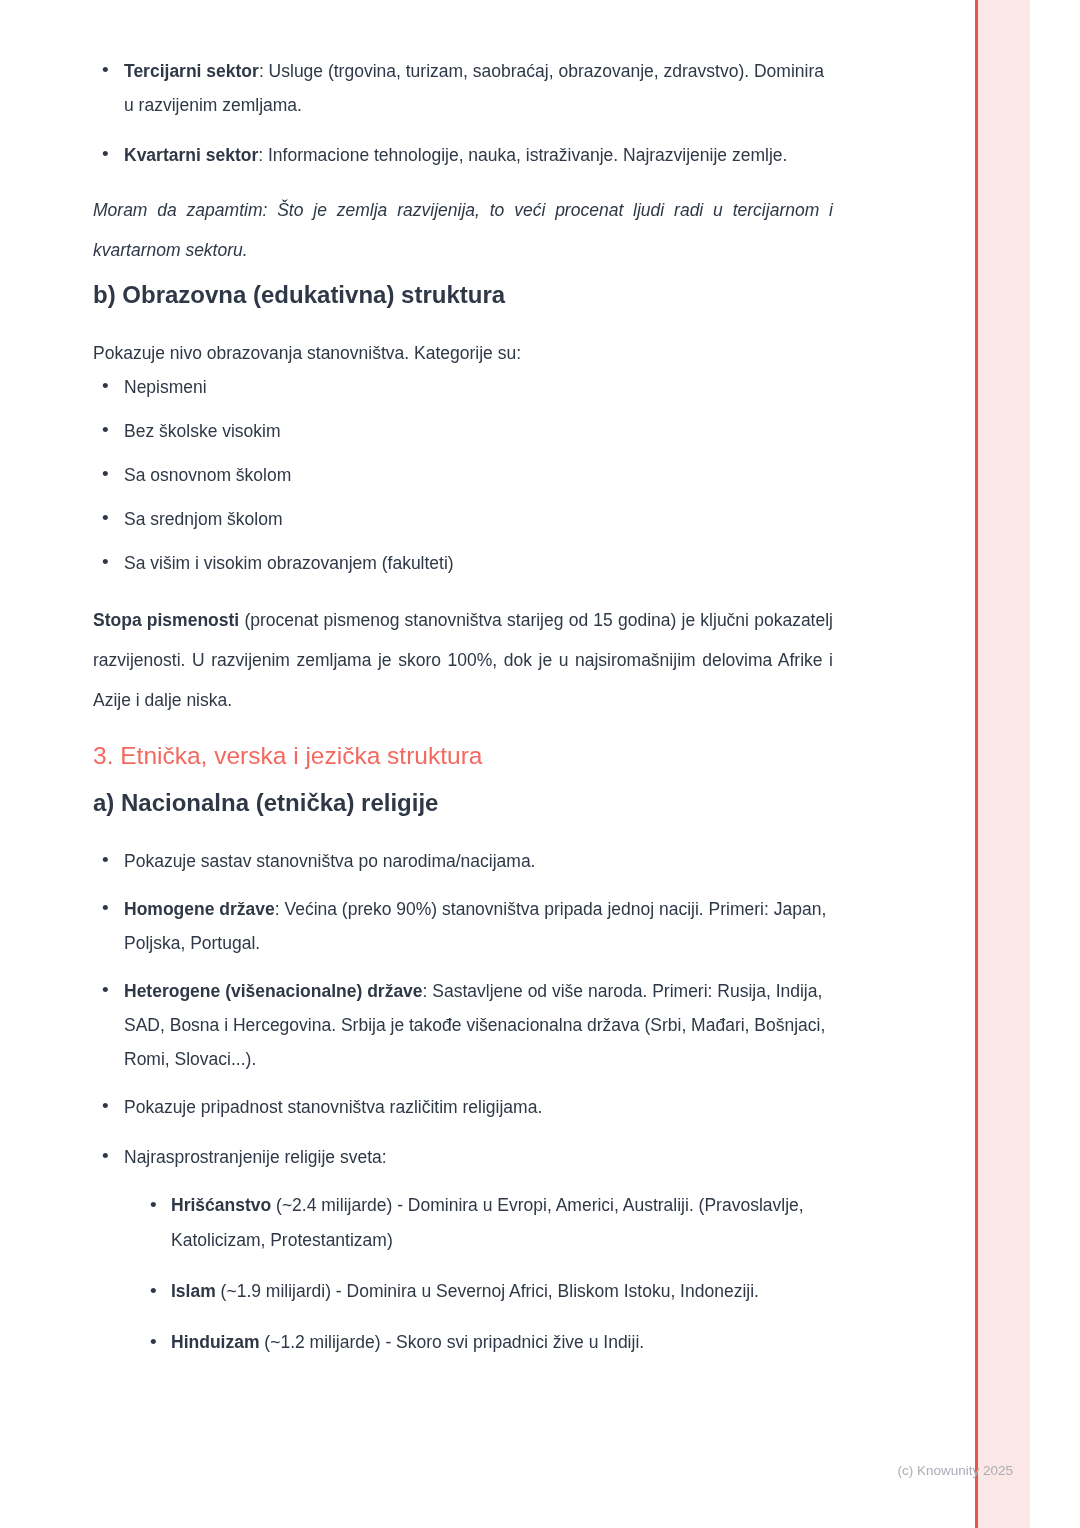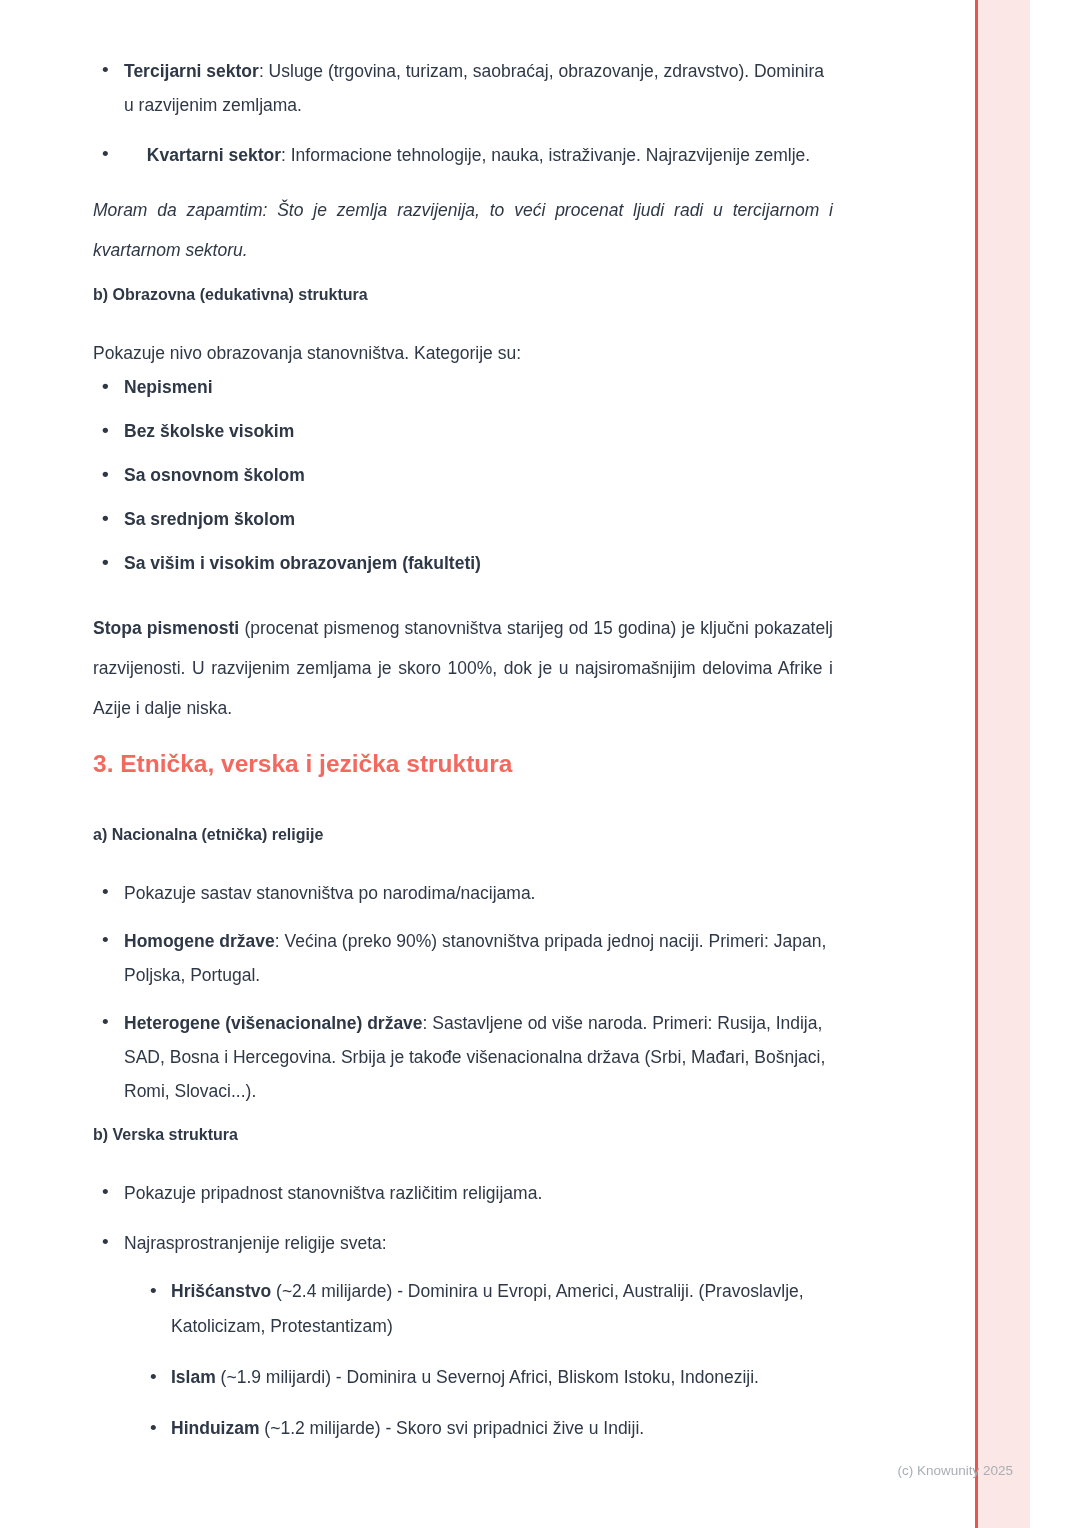--- a/index.html
+++ b/index.html
@@ -25,47 +25,47 @@
     line-height: 34px;
   }
   ul.bullets > li::before {
     content: "\2022";
     position: absolute;
     left: 9px;
     top: -1px;
     font-size: 19px;
   }
   .sector-list { margin-bottom: 18px; }
-  .sector-list > li + li { margin-top: 16px; text-align: center; }
+  .sector-list > li + li { margin-top: 16px; }
   .note {
     font-style: italic;
     text-align: justify;
     line-height: 40px;
     margin-bottom: 12px;
   }
   .sub-heading {
-    font-size: 16px;
+    font-size: 24px;
     font-weight: 700;
     line-height: 26px;
     margin-bottom: 28px;
   }
   .intro { line-height: 34px; }
-  .edu-list { margin-bottom: 28px; font-weight: bold; }
+  .edu-list { margin-bottom: 20px; }
   .edu-list > li + li { margin-top: 10px; }
   .literacy {
     text-align: justify;
     line-height: 40px;
     margin-bottom: 20px;
   }
   .section-heading {
     font-size: 24.5px;
-    font-weight: 700;
+    font-weight: 400;
     line-height: 32px;
     color: var(--accent, #f4695f);
-    margin-bottom: 42px;
+    margin-bottom: 18px;
   }
   .national-list { margin-bottom: 14px; }
   .national-list > li + li { margin-top: 14px; }
   .religion-list > li + li { margin-top: 16px; }
   ul.sub-list {
     list-style: none;
     margin-left: 13px;
     margin-top: 14px;
   }
   ul.sub-list > li {
@@ -143,21 +143,20 @@
       <span class="b"></span><span>Pokazuje sastav stanovništva po narodima/nacijama.</span>
     </li>
     <li>
       <span class="b">Homogene države</span><span>: Većina (preko 90%) stanovništva pripada jednoj naciji. Primeri: Japan, Poljska, Portugal.</span>
     </li>
     <li>
       <span class="b">Heterogene (višenacionalne) države</span><span>: Sastavljene od više naroda. Primeri: Rusija, Indija, SAD, Bosna i Hercegovina. Srbija je takođe višenacionalna država (Srbi, Mađari, Bošnjaci, Romi, Slovaci...).</span>
     </li>
   </ul>
 
-  <h4 class="sub-heading">b) Verska struktura</h4>
 
   <ul class="bullets religion-list">
     <li>
       <span class="b"></span><span>Pokazuje pripadnost stanovništva različitim religijama.</span>
     </li>
     <li>
       <span class="b"></span><span>Najrasprostranjenije religije sveta:</span>
       <ul class="sub-list">
         <li>
           <span class="b">Hrišćanstvo</span><span> (~2.4 milijarde) - Dominira u Evropi, Americi, Australiji. (Pravoslavlje, Katolicizam, Protestantizam)</span>

